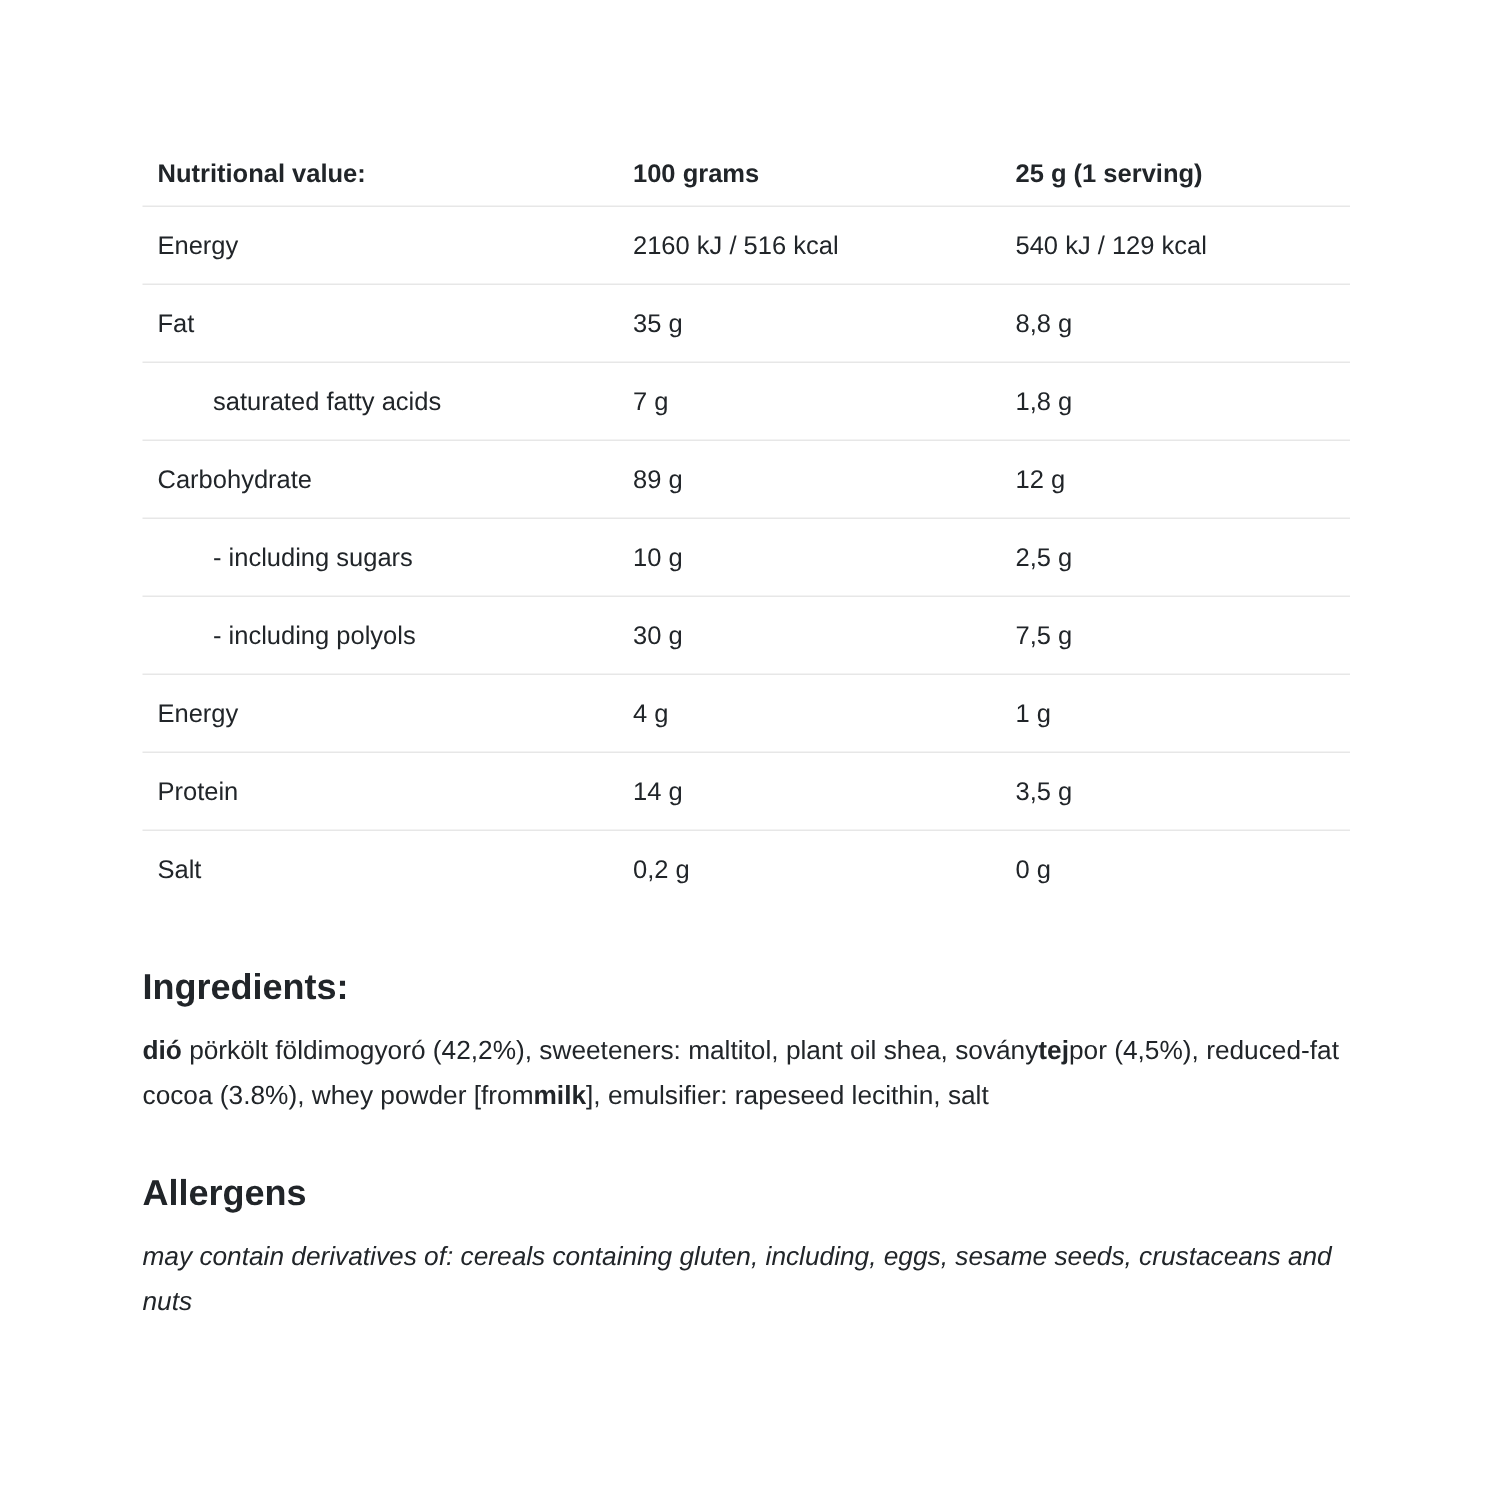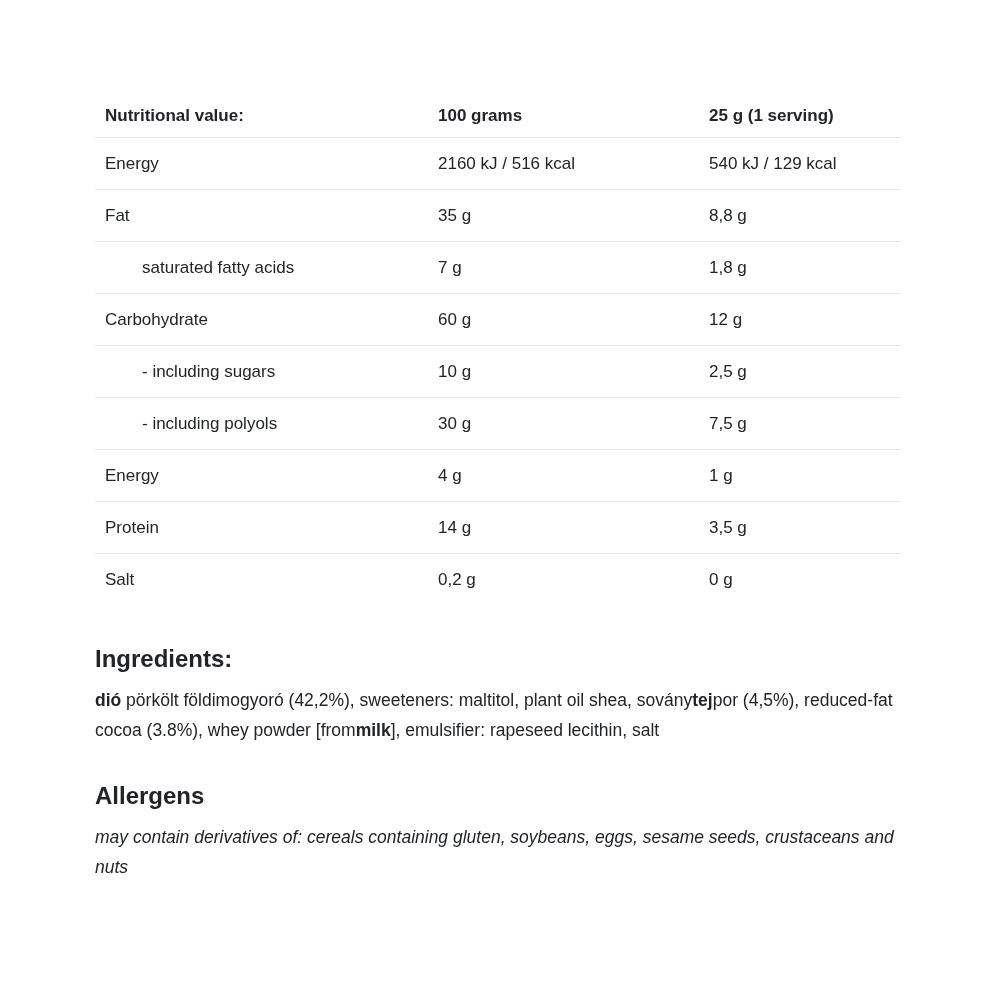--- a/index.html
+++ b/index.html
@@ -19,21 +19,20 @@
     overflow: hidden;
   }
   .page { padding: 95px 100px 0 95px; }
 
   
   .ntable { width: 805px; font-size: 17px; }
   .t-row {
     display: grid;
     grid-template-columns: 327px 255px 1fr;
     align-items: center;
-    gap: 16px;
   }
   .t-head {
     height: 43px;
     border-bottom: 1px solid var(--divider);
     font-weight: bold;
   }
   .wit-row {
     height: 52px;
     border-bottom: 1px solid var(--divider);
   }
@@ -80,21 +79,21 @@
           <div class="c val">35 g</div>
           <div class="c val">8,8 g</div>
         </div>
         <div class="t-row wit-row indent">
           <div class="c label">saturated fatty acids</div>
           <div class="c val">7 g</div>
           <div class="c val">1,8 g</div>
         </div>
         <div class="t-row wit-row">
           <div class="c label">Carbohydrate</div>
-          <div class="c val">60 g</div>
+          <div class="c val">89 g</div>
           <div class="c val">12 g</div>
         </div>
         <div class="t-row wit-row indent">
           <div class="c label">- including sugars</div>
           <div class="c val">10 g</div>
           <div class="c val">2,5 g</div>
         </div>
         <div class="t-row wit-row indent">
           <div class="c label">- including polyols</div>
           <div class="c val">30 g</div>
@@ -117,15 +116,15 @@
         </div>
       </div>
   </section>
 
   <h2 class="section-heading heading-ingredients">Ingredients:</h2>
 
   <p class="para" id="ingredients-text"><b>dió</b><span> pörkölt földimogyoró (42,2%), sweeteners: maltitol, plant oil shea, sovány</span><b>tej</b><span>por (4,5%), reduced-fat cocoa (3.8%), whey powder [from</span><b>milk</b><span>], emulsifier: rapeseed lecithin, salt</span></p>
 
   <h2 class="section-heading heading-allergens">Allergens</h2>
 
-  <p class="para italic">may contain derivatives of: cereals containing gluten, soybeans, eggs, sesame seeds, crustaceans and nuts</p>
+  <p class="para italic">may contain derivatives of: cereals containing gluten, including, eggs, sesame seeds, crustaceans and nuts</p>
 
 </div>
 
 </body></html>

